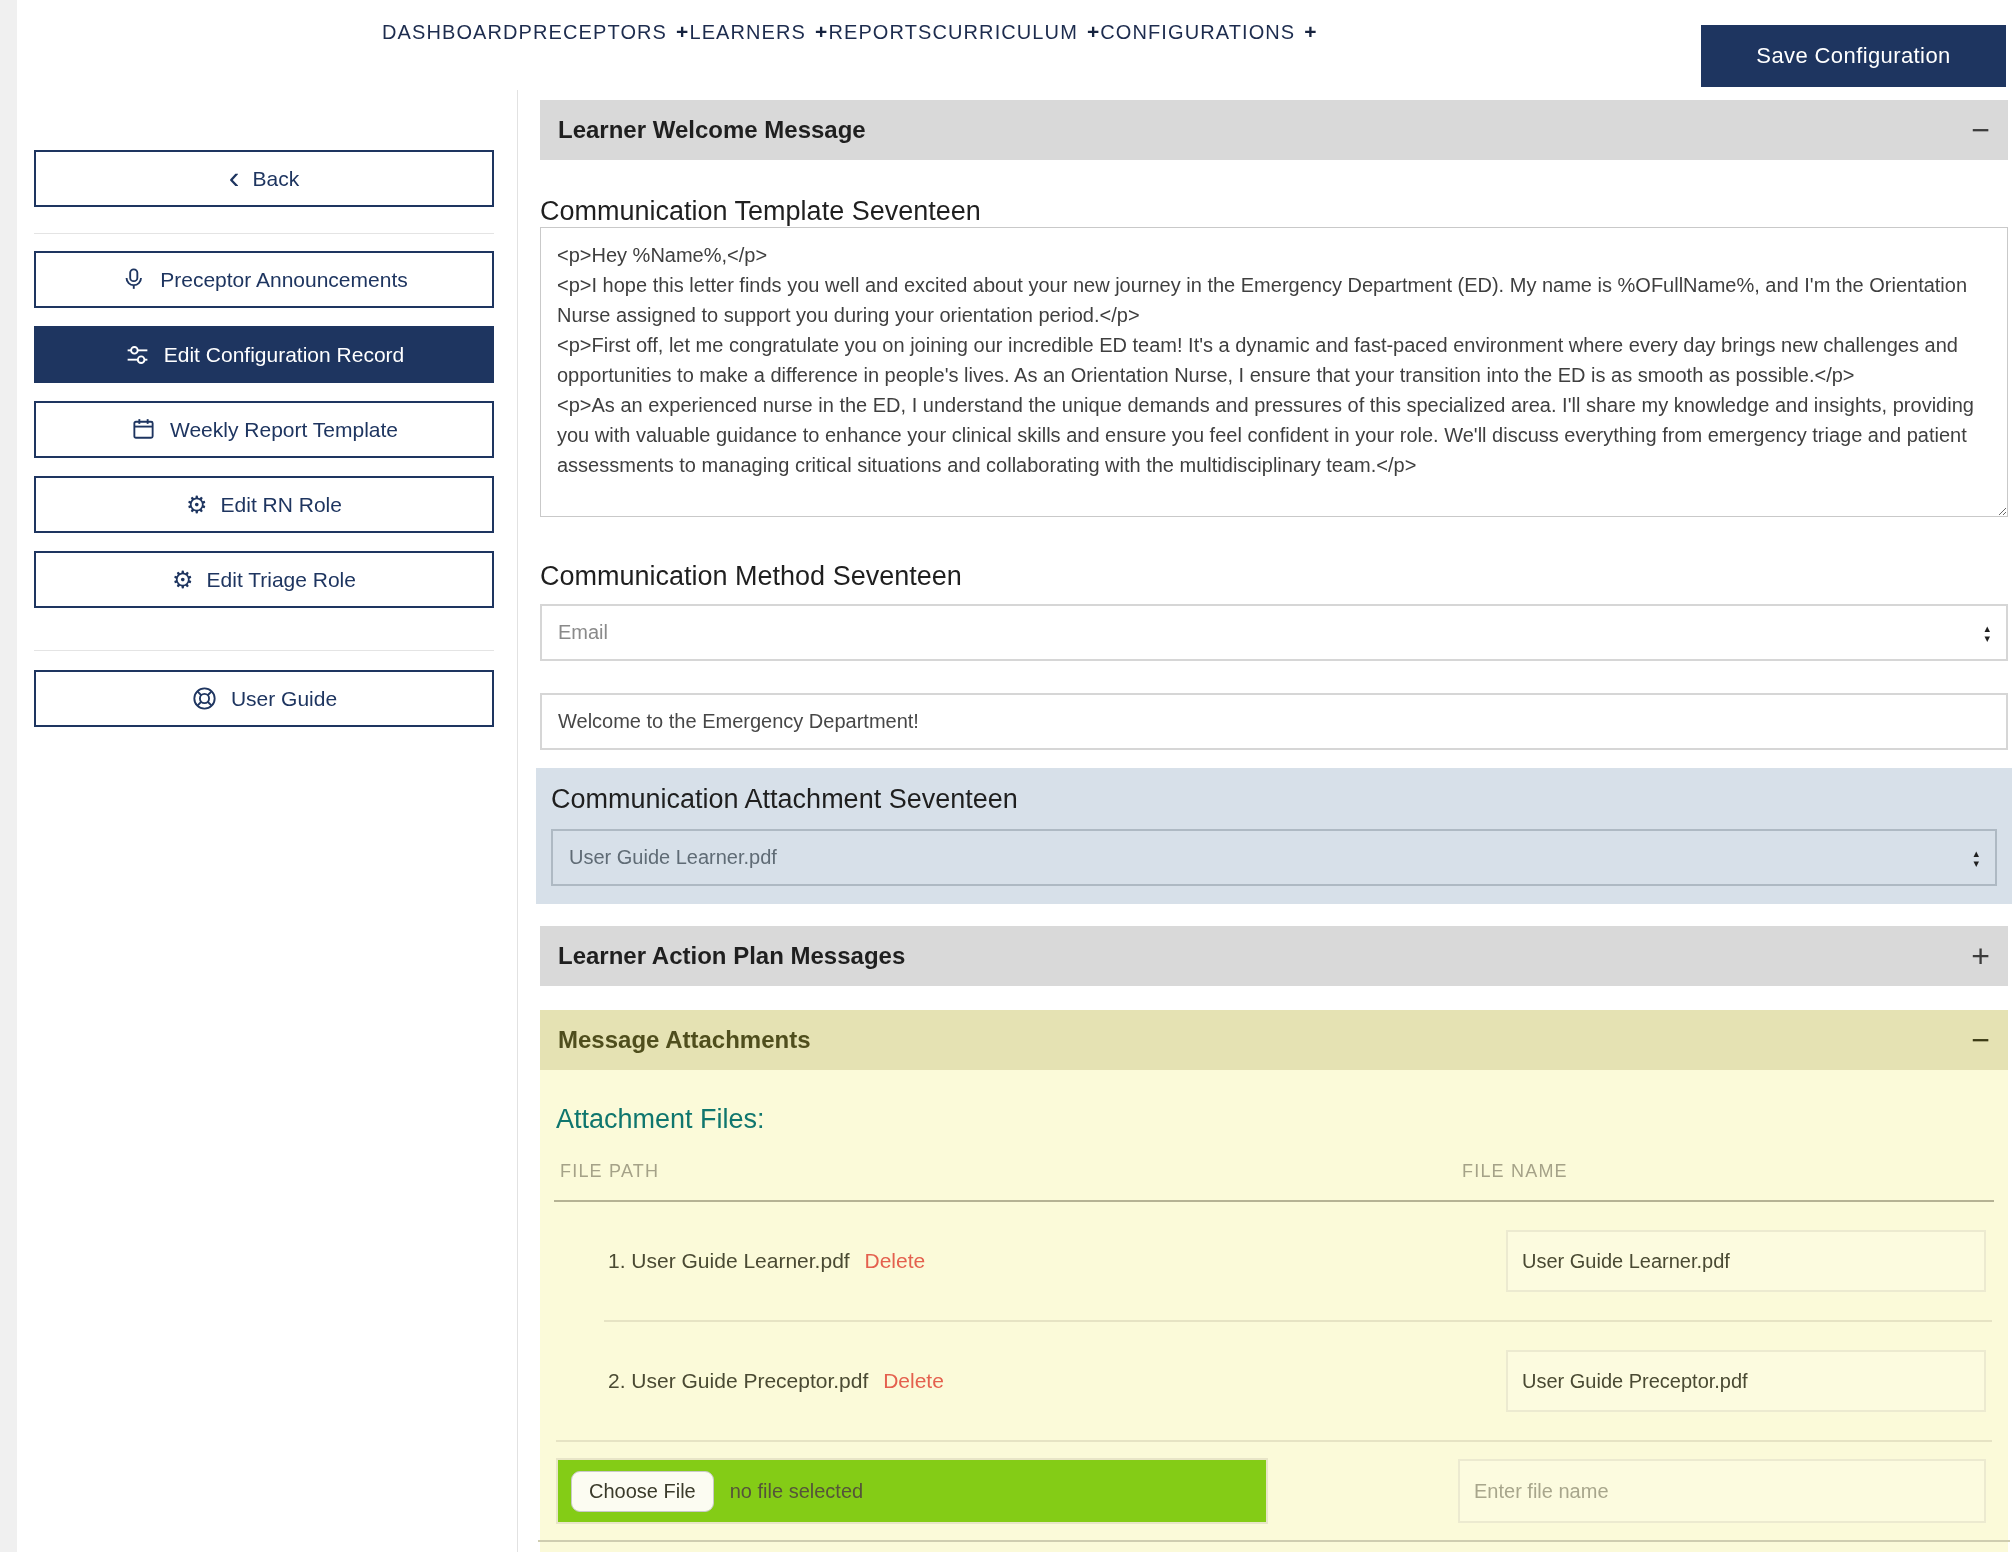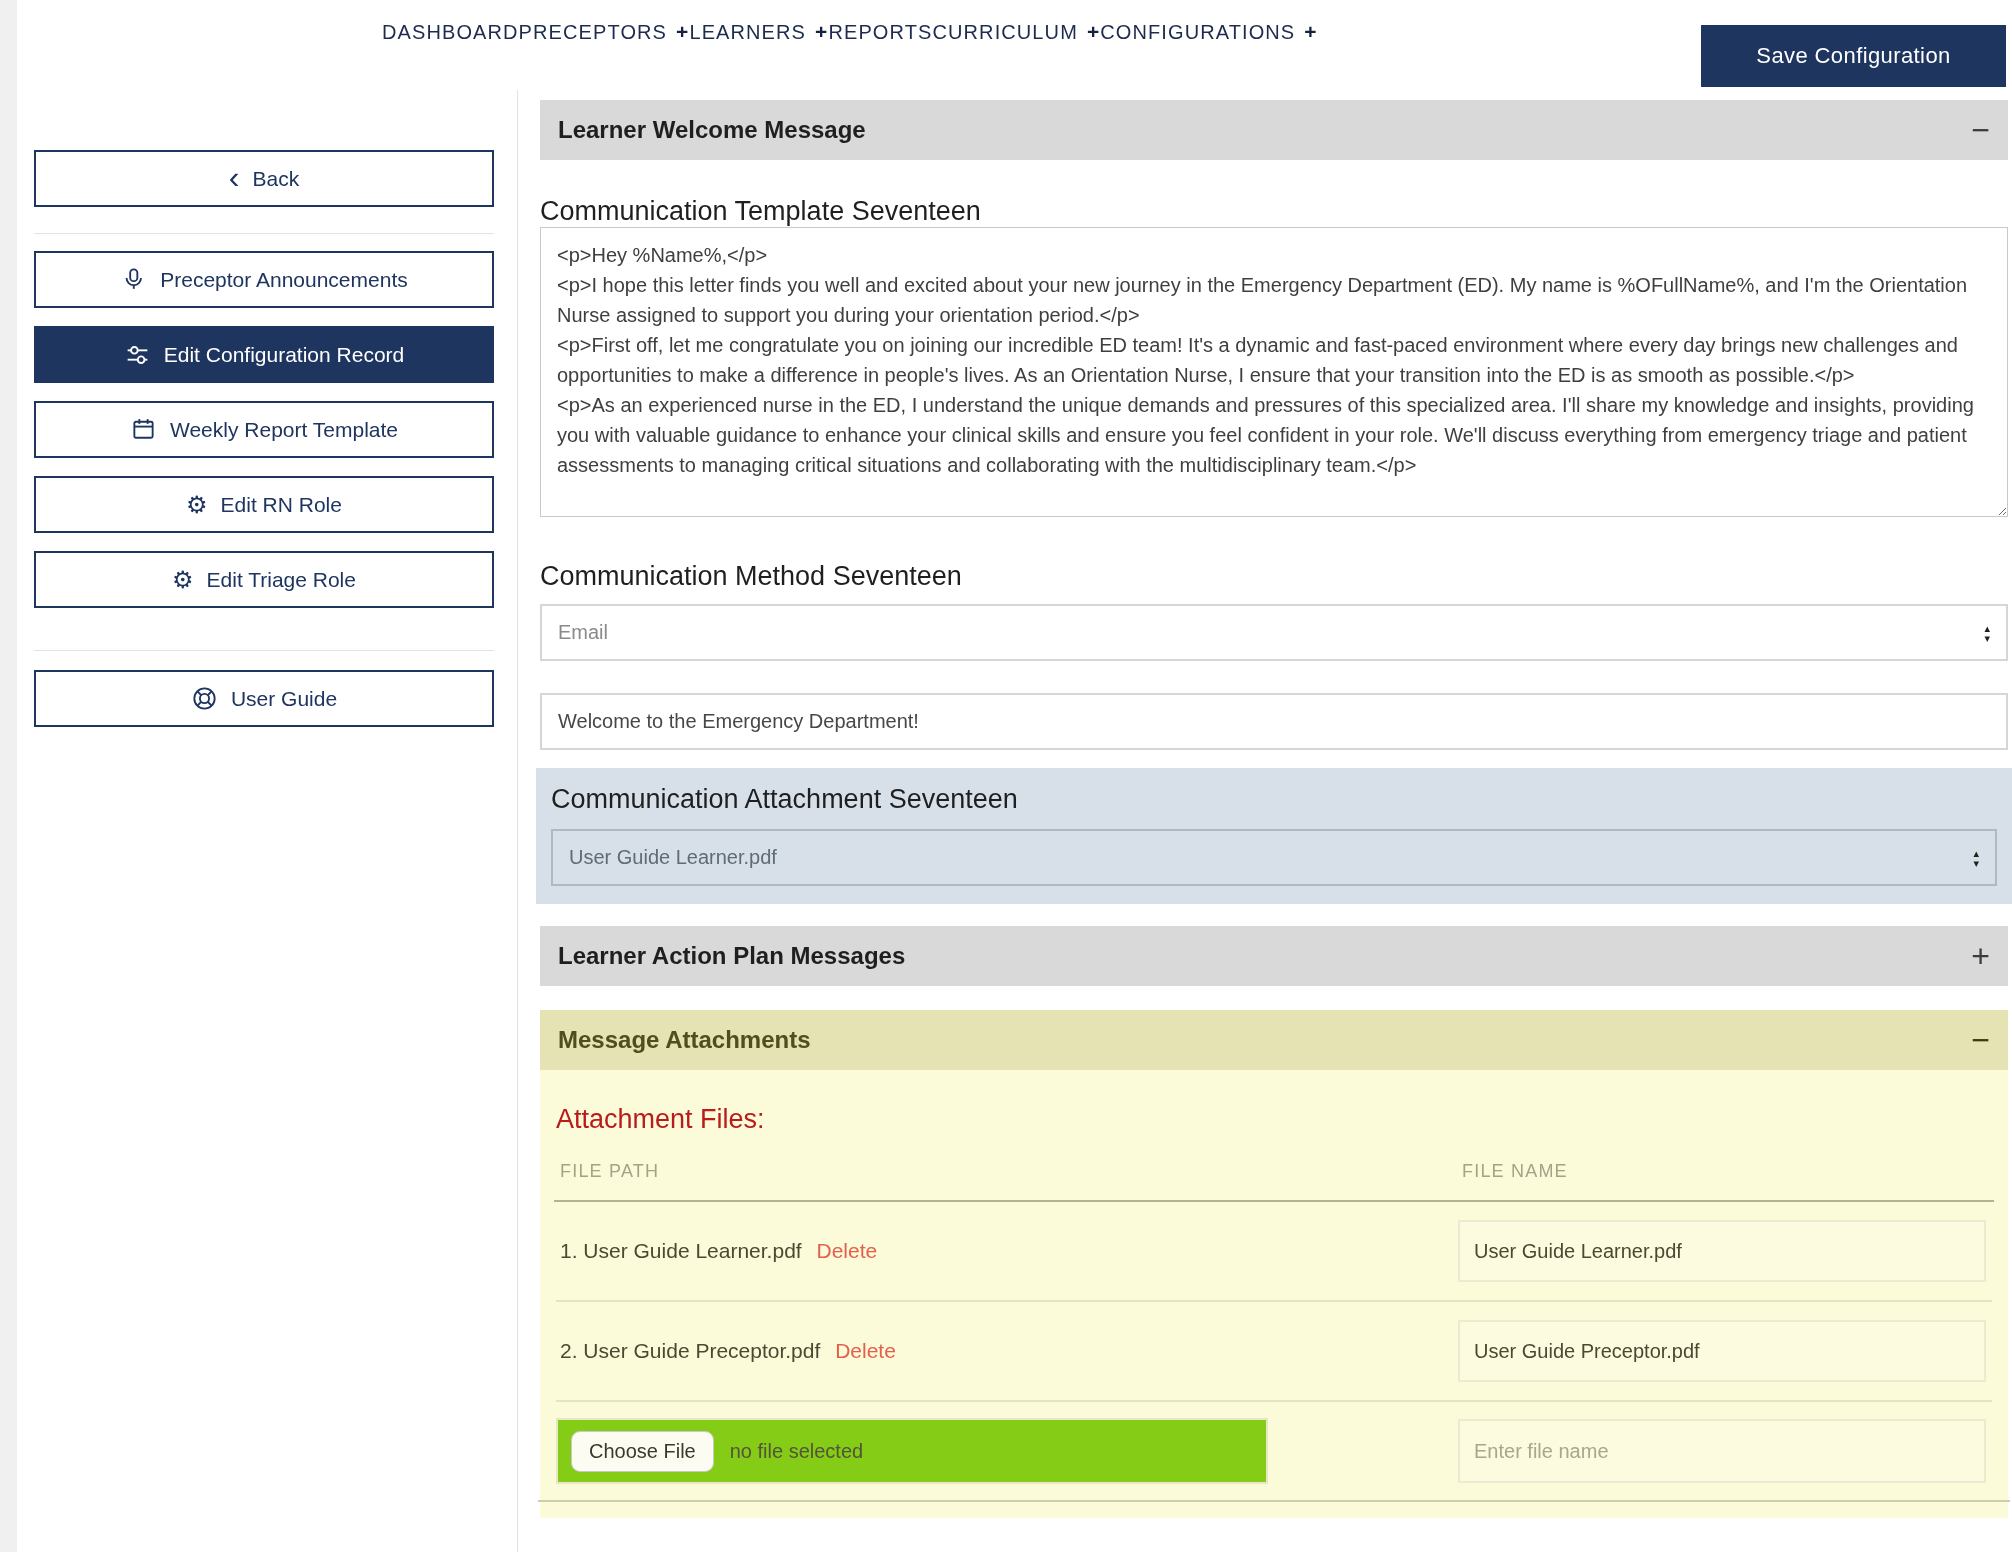--- a/index.html
+++ b/index.html
@@ -75,25 +75,25 @@
   .blue-section .sel-text { color:#5f6b75; }
 
   .action-bar { margin-bottom:24px; }
 
   
   .yellow-section { background:#fbfad9; padding-bottom:16px; }
   .bar-khaki { background:#e5e2b3; }
   .bar-khaki .bar-title { color:#4f4e1d; }
   .bar-khaki .bar-toggle { color:#3c3b15; }
   .attach-body { padding:34px 16px 0 16px; }
-  .attach-title { font-size:27px; color:#b91c1c; margin-bottom:26px; }
+  .attach-title { font-size:27px; color:#0f766e; margin-bottom:26px; }
   .attach-grid { display:grid; grid-template-columns:902px 1fr; align-items:center; }
   .col-head { font-size:18px; letter-spacing:1.2px; color:#a5a288; padding-left:4px; }
   .attach-hr { border:none; border-top:2px solid #b5b294; margin:18px -2px 0 -2px; }
-  .file-row { padding:18px 0; }
+  .file-row { padding:28px 0;margin-left:48px; }
   .file-row + .file-row { border-top:2px solid #e6e3c4; }
   .path-cell { font-size:21px; color:#4a4a33; padding-left:4px; }
   .delete-link { color:#e4604e; margin-left:9px; cursor:pointer; }
   input.name-input { width:calc(100% - 6px); height:62px; background:#fcfbdf; border:2px solid #ecead0;
                      font-family:inherit; font-size:20px; color:#4a4a33; padding:0 14px; outline:none; }
   input.name-input::placeholder { color:#a8a68c; }
   .upload-row { border-top:2px solid #e6e3c4; padding:16px 0; }
   .file-box { width:712px; height:66px; border:2px solid #e8e5c8; background:#84cc16;
               display:flex; align-items:center; gap:16px; padding:0 13px; }
   .choose-btn { border:1.5px solid #c9c9c9; border-radius:9px; background:#fcfcf2; padding:8px 17px;

